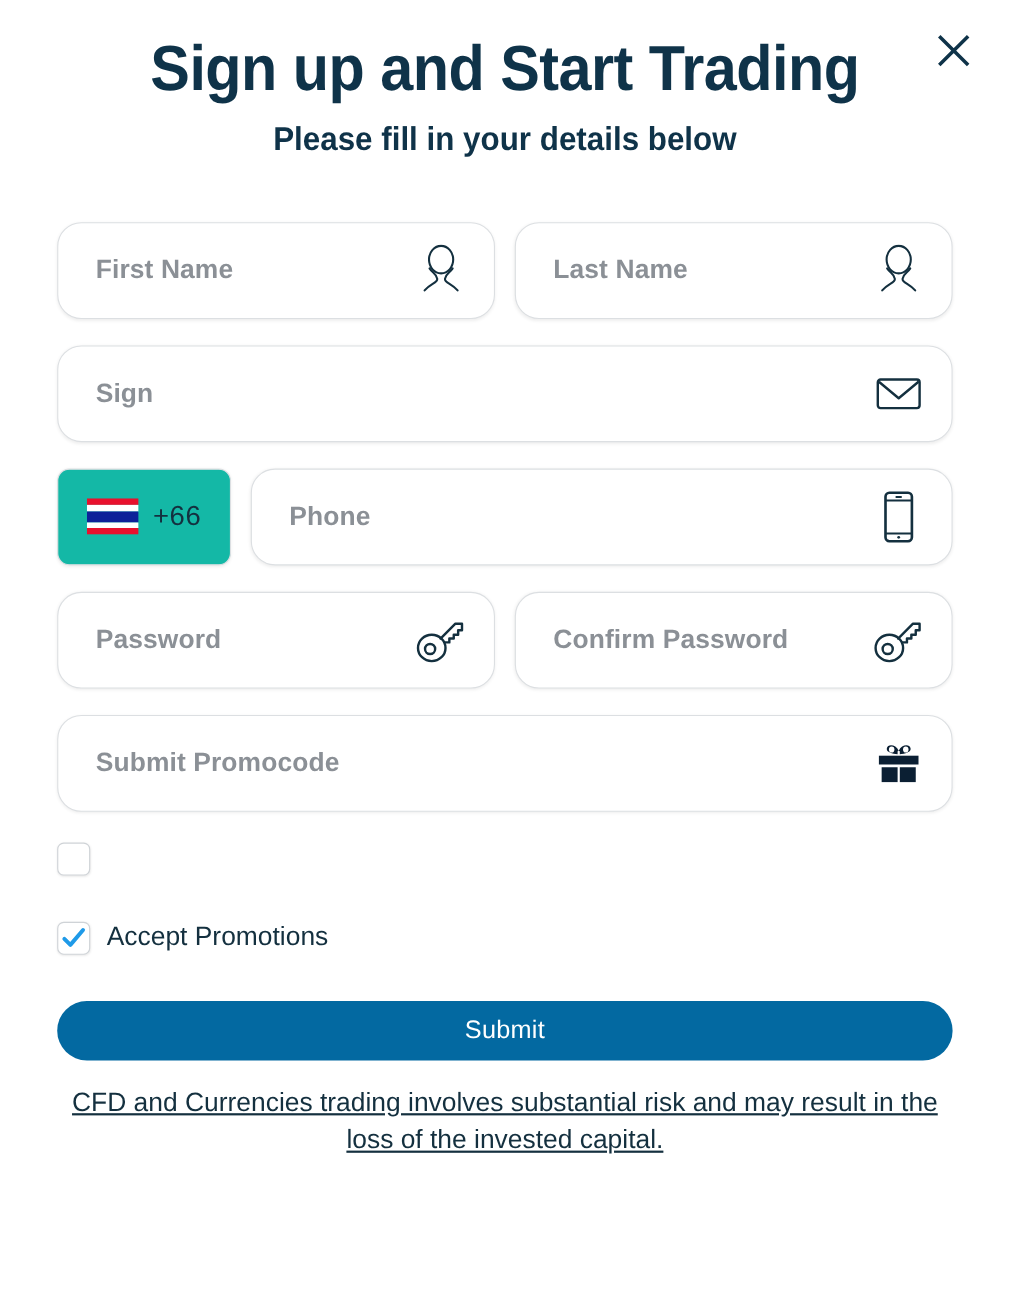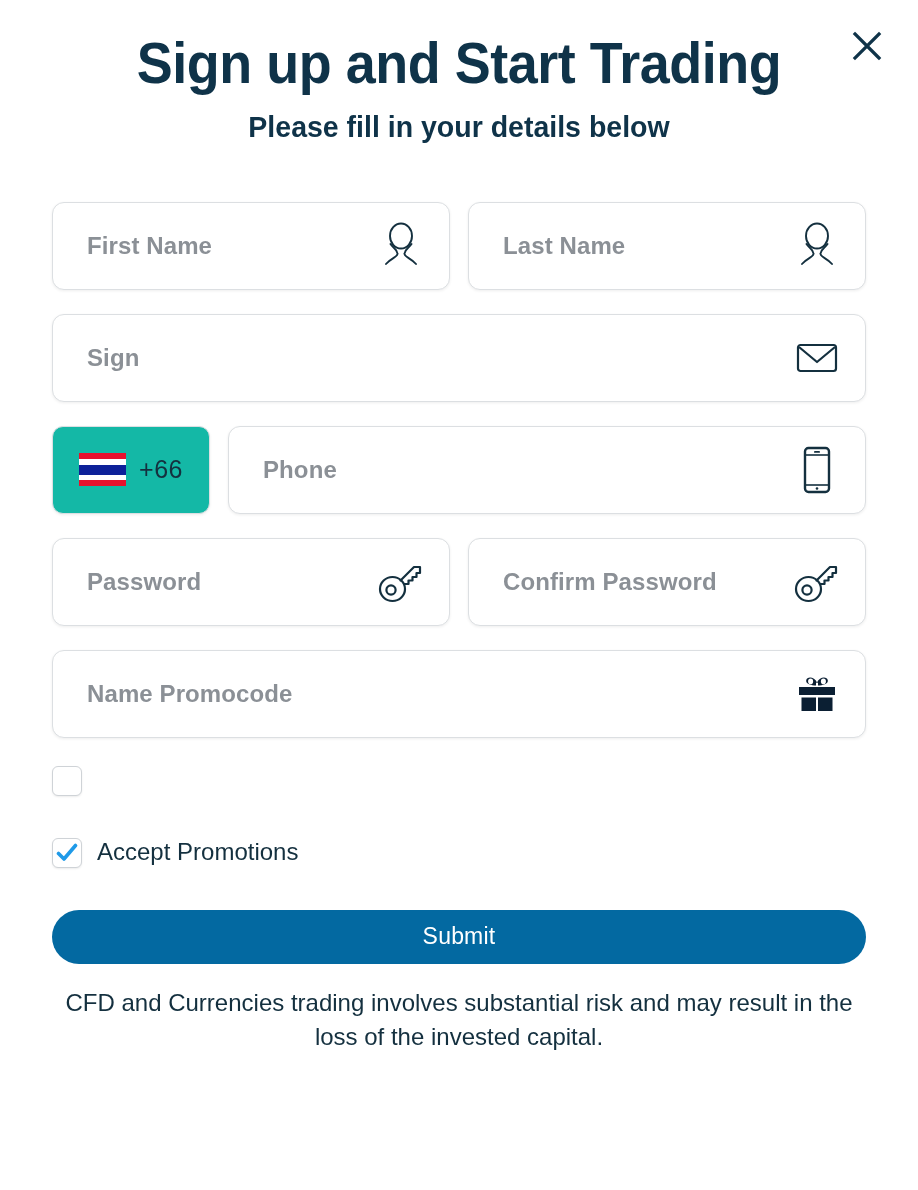--- a/index.html
+++ b/index.html
@@ -64,21 +64,21 @@
     display: flex;
     gap: 18px;
     margin-bottom: 24px;
   }
   .field {
     position: relative;
     flex: 1;
     height: 88px;
     background: #ffffff;
     border: 1px solid #dcdfe2;
-    border-radius: 12px;
+    border-radius: 22px;
     box-shadow: 0 1px 3px rgba(0,0,0,0.07);
     display: flex;
     align-items: center;
     padding: 0 22px 0 34px;
   }
   .field .ph {
     font-size: 24px;
     font-weight: bold;
     color: #8b9096;
     letter-spacing: 0.1px;
@@ -186,20 +186,21 @@
   }
 
   
   .disclaimer {
     margin-top: 22px;
     padding: 0 46px;
     text-align: center;
     font-size: 24px;
     line-height: 1.42;
     color: #14303f;
+    text-decoration: underline;
   }
 </style>
 </head>
 <body>
 
 <button class="close-btn">
   <span>
     <svg width="30" height="30" viewBox="0 0 30 30">
       <path d="M3 3 L27 27 M27 3 L3 27" stroke="#0f3349" stroke-width="3.2" stroke-linecap="square" fill="none"></path>
     </svg>
@@ -293,21 +294,21 @@
             <circle cx="14" cy="32" r="4.6"></circle>
             <path d="M23.5 22.5 L37 9 L43 9 L43 15 L39.5 15 L39.5 19 L35.5 19 L35.5 22.5 L31.5 22.5 L31.5 26 L27.5 26"></path>
           </g>
         </svg>
       </span>
     </div>
   </div>
 
   <div class="row">
     <div class="field">
-      <span class="ph">Name Promocode</span>
+      <span class="ph">Submit Promocode</span>
       <span class="fld-icon">
         <svg width="48" height="48" viewBox="0 0 48 48">
           <g fill="#0b1f33">
             <path d="M24 12.5 C21.5 6.5 14 6 13.2 10.2 C12.5 14 18.5 15.2 23 15.6 L23 13 Z"></path>
             <path d="M24 12.5 C26.5 6.5 34 6 34.8 10.2 C35.5 14 29.5 15.2 25 15.6 L25 13 Z"></path>
           </g>
           <g fill="#ffffff">
             <ellipse cx="17.6" cy="11.4" rx="2.5" ry="2.8"></ellipse>
             <ellipse cx="30.4" cy="11.4" rx="2.5" ry="2.8"></ellipse>
           </g>

